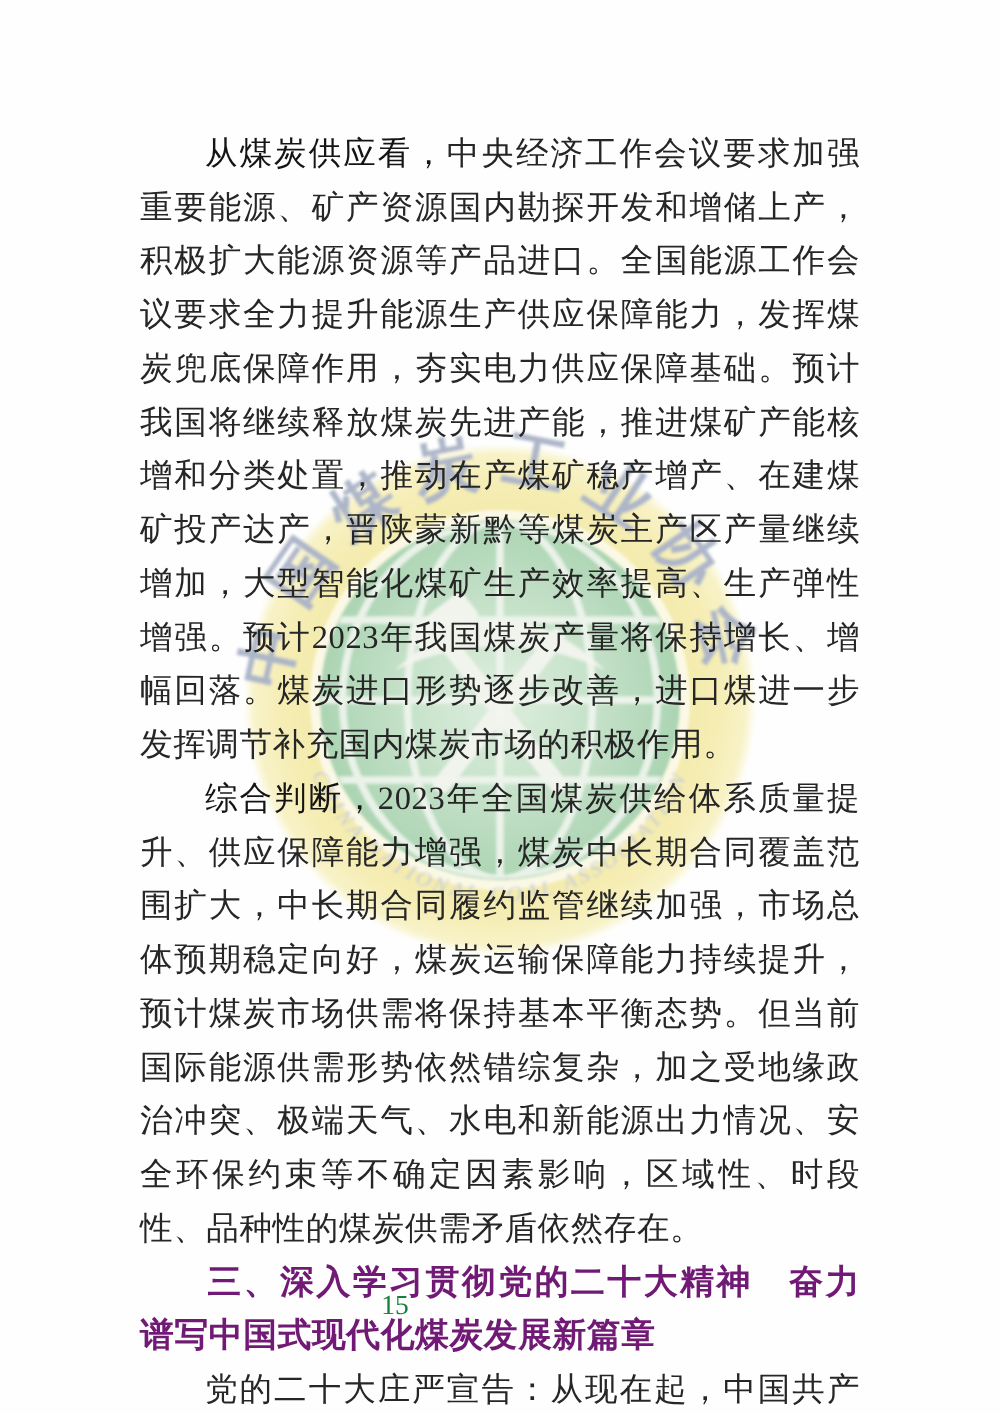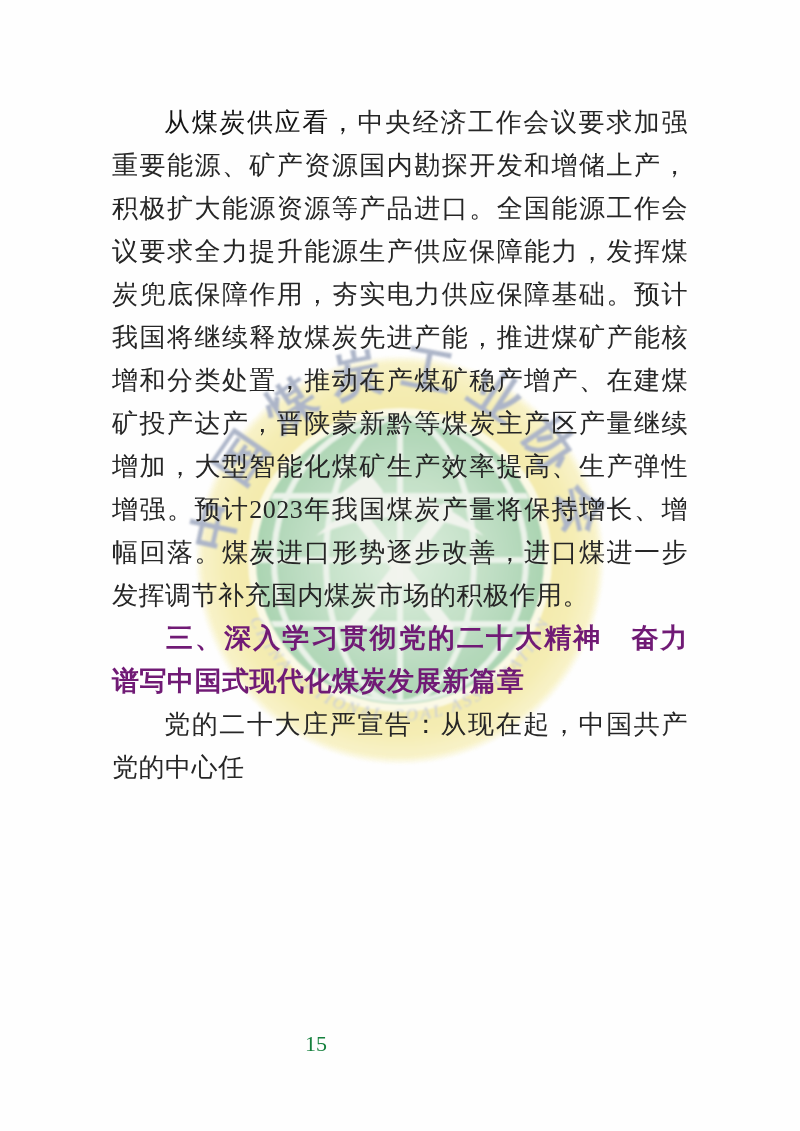--- a/index.html
+++ b/index.html
@@ -117,20 +117,21 @@
 
     <text font-size="17" font-style="italic" fill="#c6cbd8" letter-spacing="3" font-family="Liberation Serif, DejaVu Serif, serif">
       <textPath href="#arcEn" startOffset="50%" text-anchor="middle">CHINA NATIONAL COAL ASSOCIATION</textPath>
     </text>
   </svg>
 
   <div class="content">
 
     <p><span class="lead">从煤炭供应看，</span><span>中央经济工作会议要求加强重要能源、矿产资源国内勘探开发和增储上产，积极扩大能源资源等产品进口。全国能源工作会议要求全力提升能源生产供应保障能力，发挥煤炭兜底保障作用，夯实电力供应保障基础。预计我国将继续释放煤炭先进产能，推进煤矿产能核增和分类处置，推动在产煤矿稳产增产、在建煤矿投产达产，晋陕蒙新黔等煤炭主产区产量继续增加，大型智能化煤矿生产效率提高、生产弹性增强。预计2023年我国煤炭产量将保持增长、增幅回落。煤炭进口形势逐步改善，进口煤进一步发挥调节补充国内煤炭市场的积极作用。</span></p>
 
+    <p><span class="lead">综合判断，</span><span>2023年全国煤炭供给体系质量提升、供应保障能力增强，煤炭中长期合同覆盖范围扩大，中长期合同履约监管继续加强，市场总体预期稳定向好，煤炭运输保障能力持续提升，预计煤炭市场供需将保持基本平衡态势。但当前国际能源供需形势依然错综复杂，加之受地缘政治冲突、极端天气、水电和新能源出力情况、安全环保约束等不确定因素影响，区域性、时段性、品种性的煤炭供需矛盾依然存在。</span></p>
 
     <h2>三、深入学习贯彻党的二十大精神　奋力谱写中国式现代化煤炭发展新篇章</h2>
 
     <p>党的二十大庄严宣告：从现在起，中国共产党的中心任</p>
   </div>
 
   <div class="pageno">15</div>
 </div>
 
 </body></html>

